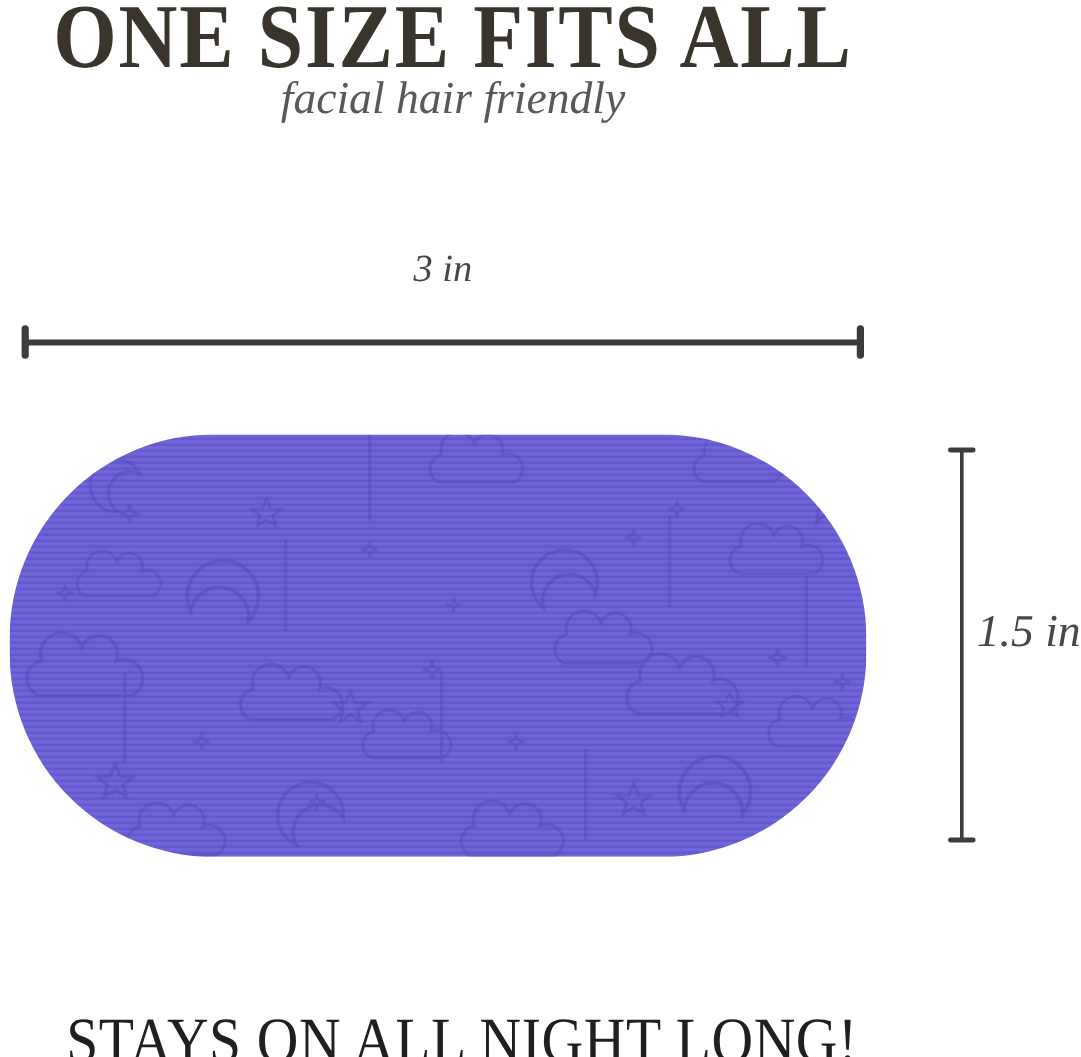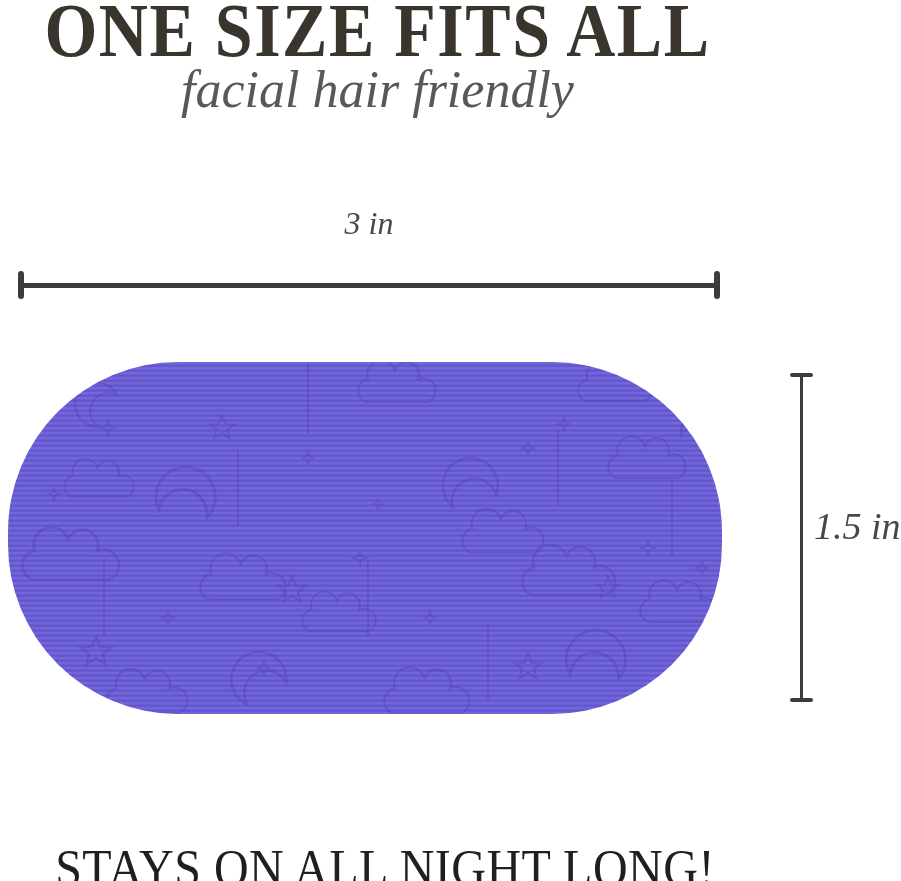--- a/index.html
+++ b/index.html
@@ -29,21 +29,21 @@
     line-height: 1.05;
     color: var(--title-text);
     transform: scaleY(1.12);
     transform-origin: top center;
     white-space: nowrap;
   }
   .subtitle {
     position: absolute; left: 0; top: 60px; width: 755px;
     text-align: center;
     font-style: italic;
-    font-size: 52px;
+    font-size: 38px;
     color: var(--subtitle-text);
     white-space: nowrap;
   }
   .width-dim-label {
     position: absolute; left: 0; top: 205px; width: 738px;
     text-align: center;
     font-style: italic;
     font-size: 32px;
     color: var(--dimension-text);
   }

